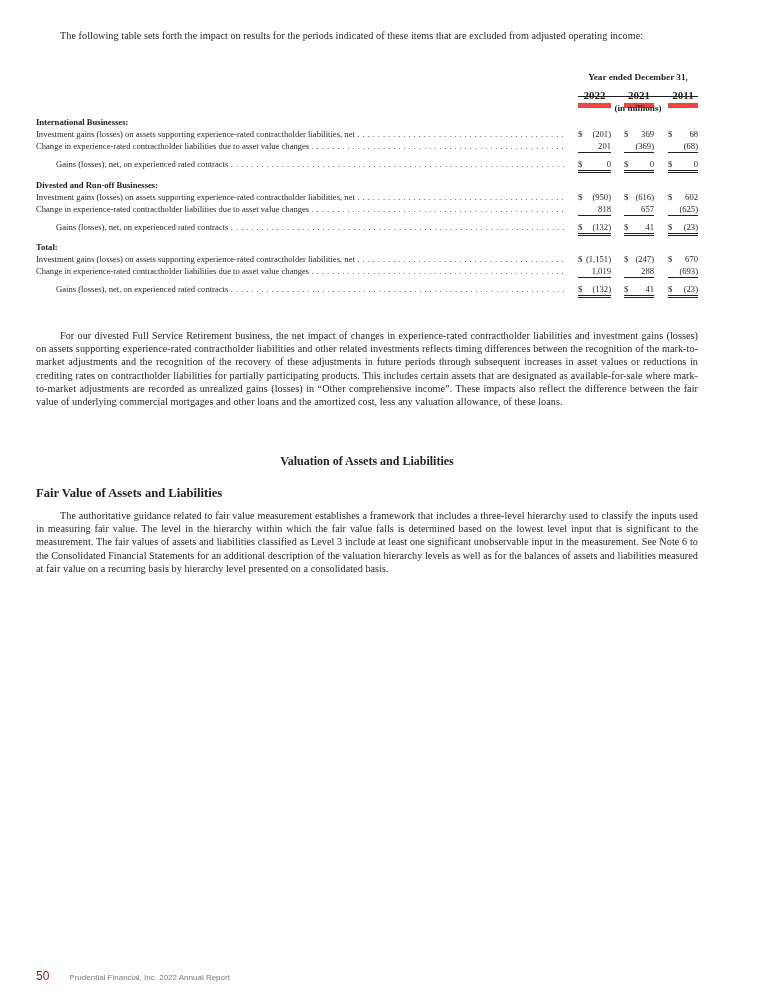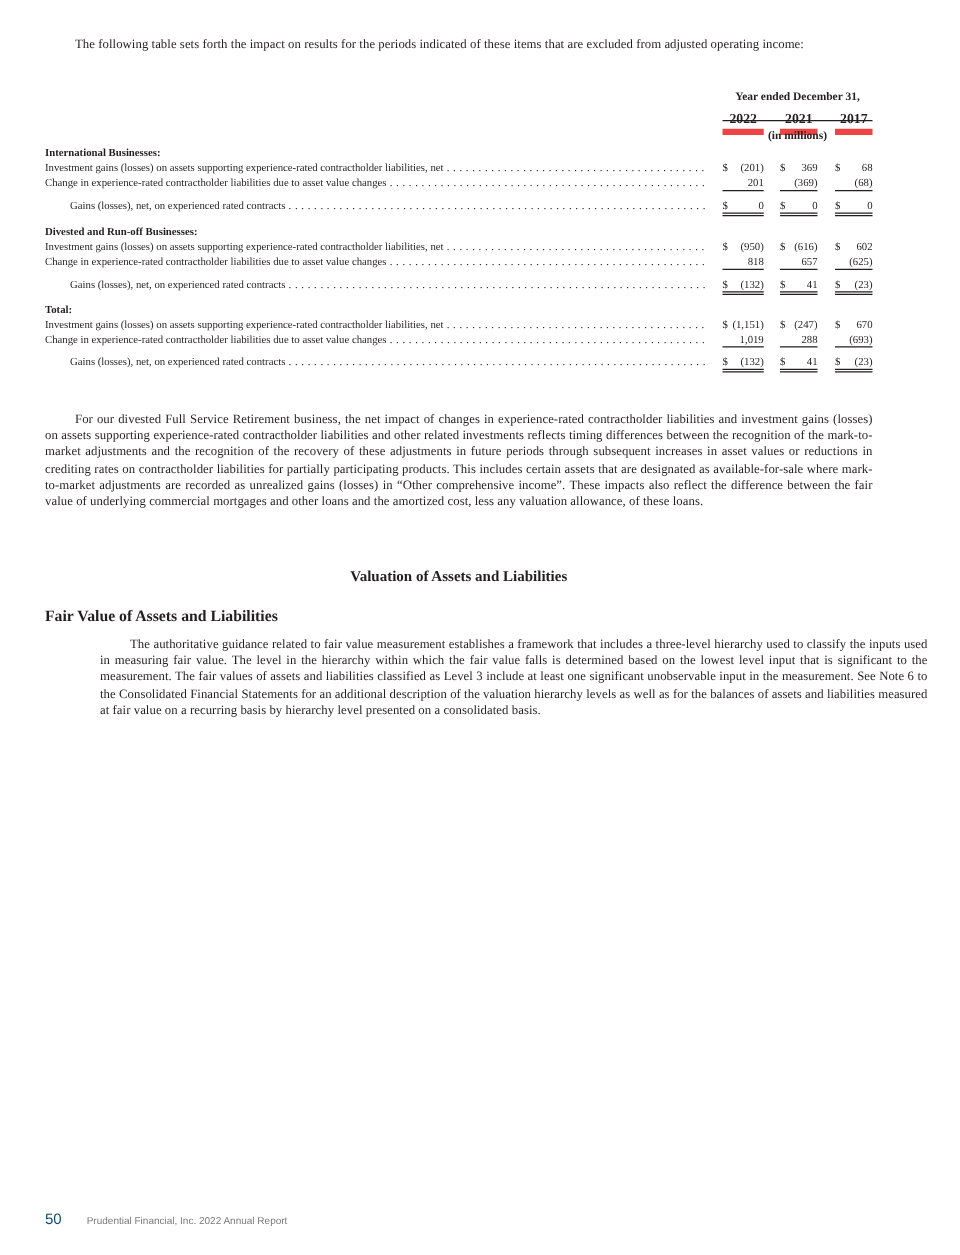--- a/index.html
+++ b/index.html
@@ -38,38 +38,38 @@
   .cell { position: absolute; top: 0; height: 12px; }
   .cell .cur { position: absolute; left: 0; }
   .cell .num { position: absolute; right: 0; }
   .cell.ul { border-bottom: 1px solid #231f20; height: 12px; }
   .cell.dul { border-bottom: 3px double #231f20; height: 12px; }
 
   #para2 { position: absolute; top: 329px; left: 0; width: 662px; }
   .center-head { position: absolute; top: 454px; left: 0; width: 662px; text-align: center;
     font-weight: bold; font-size: 12px; }
   .sub-head { position: absolute; top: 486px; left: 0; font-weight: bold; font-size: 12.6px; }
-  #para3 { position: absolute; top: 509px; left: 0; width: 662px; margin-left: 44px; }
+  #para3 { position: absolute; top: 509px; left: 0; width: 662px; }
 
   .footer { position: absolute; left: 36px; top: 966px; white-space: nowrap; }
-  .footer .pgnum { font-family: "Liberation Sans", sans-serif; font-size: 12px; color: #0c4a6e; }
+  .footer .pgnum { font-family: "Liberation Sans", sans-serif; font-size: 12px; color: #7f1d1d; }
   .footer .pubname { font-family: "Liberation Sans", sans-serif; font-size: 8px; color: #7a7a7a; margin-left: 16px; }
 </style>
 </head>
 <body>
 
 <div class="page">
 
   <p id="intro" class="body-text">The following table sets forth the impact on results for the periods indicated of these items that are excluded from adjusted operating income:</p>
 
   <div class="tbl">
     <div class="hdr-group">Year ended December 31,</div>
     <div class="hdr-year c1">2022</div>
     <div class="hdr-year c2">2021</div>
-    <div class="hdr-year c3">2017</div>
+    <div class="hdr-year c3">2011</div>
     <div class="hdr-units">(in millions)</div>
     <div id="tbl-body">
         <div class="row" style="top: 44px;">
           <span class="section">International Businesses:</span>
         </div>
         <div class="row" style="top: 56px;">
           <span class="label">Investment gains (losses) on assets supporting experience-rated contractholder liabilities, net</span>
           <span class="cell c1">
             <span class="cur">$</span>
             <span class="num">(201)</span>

